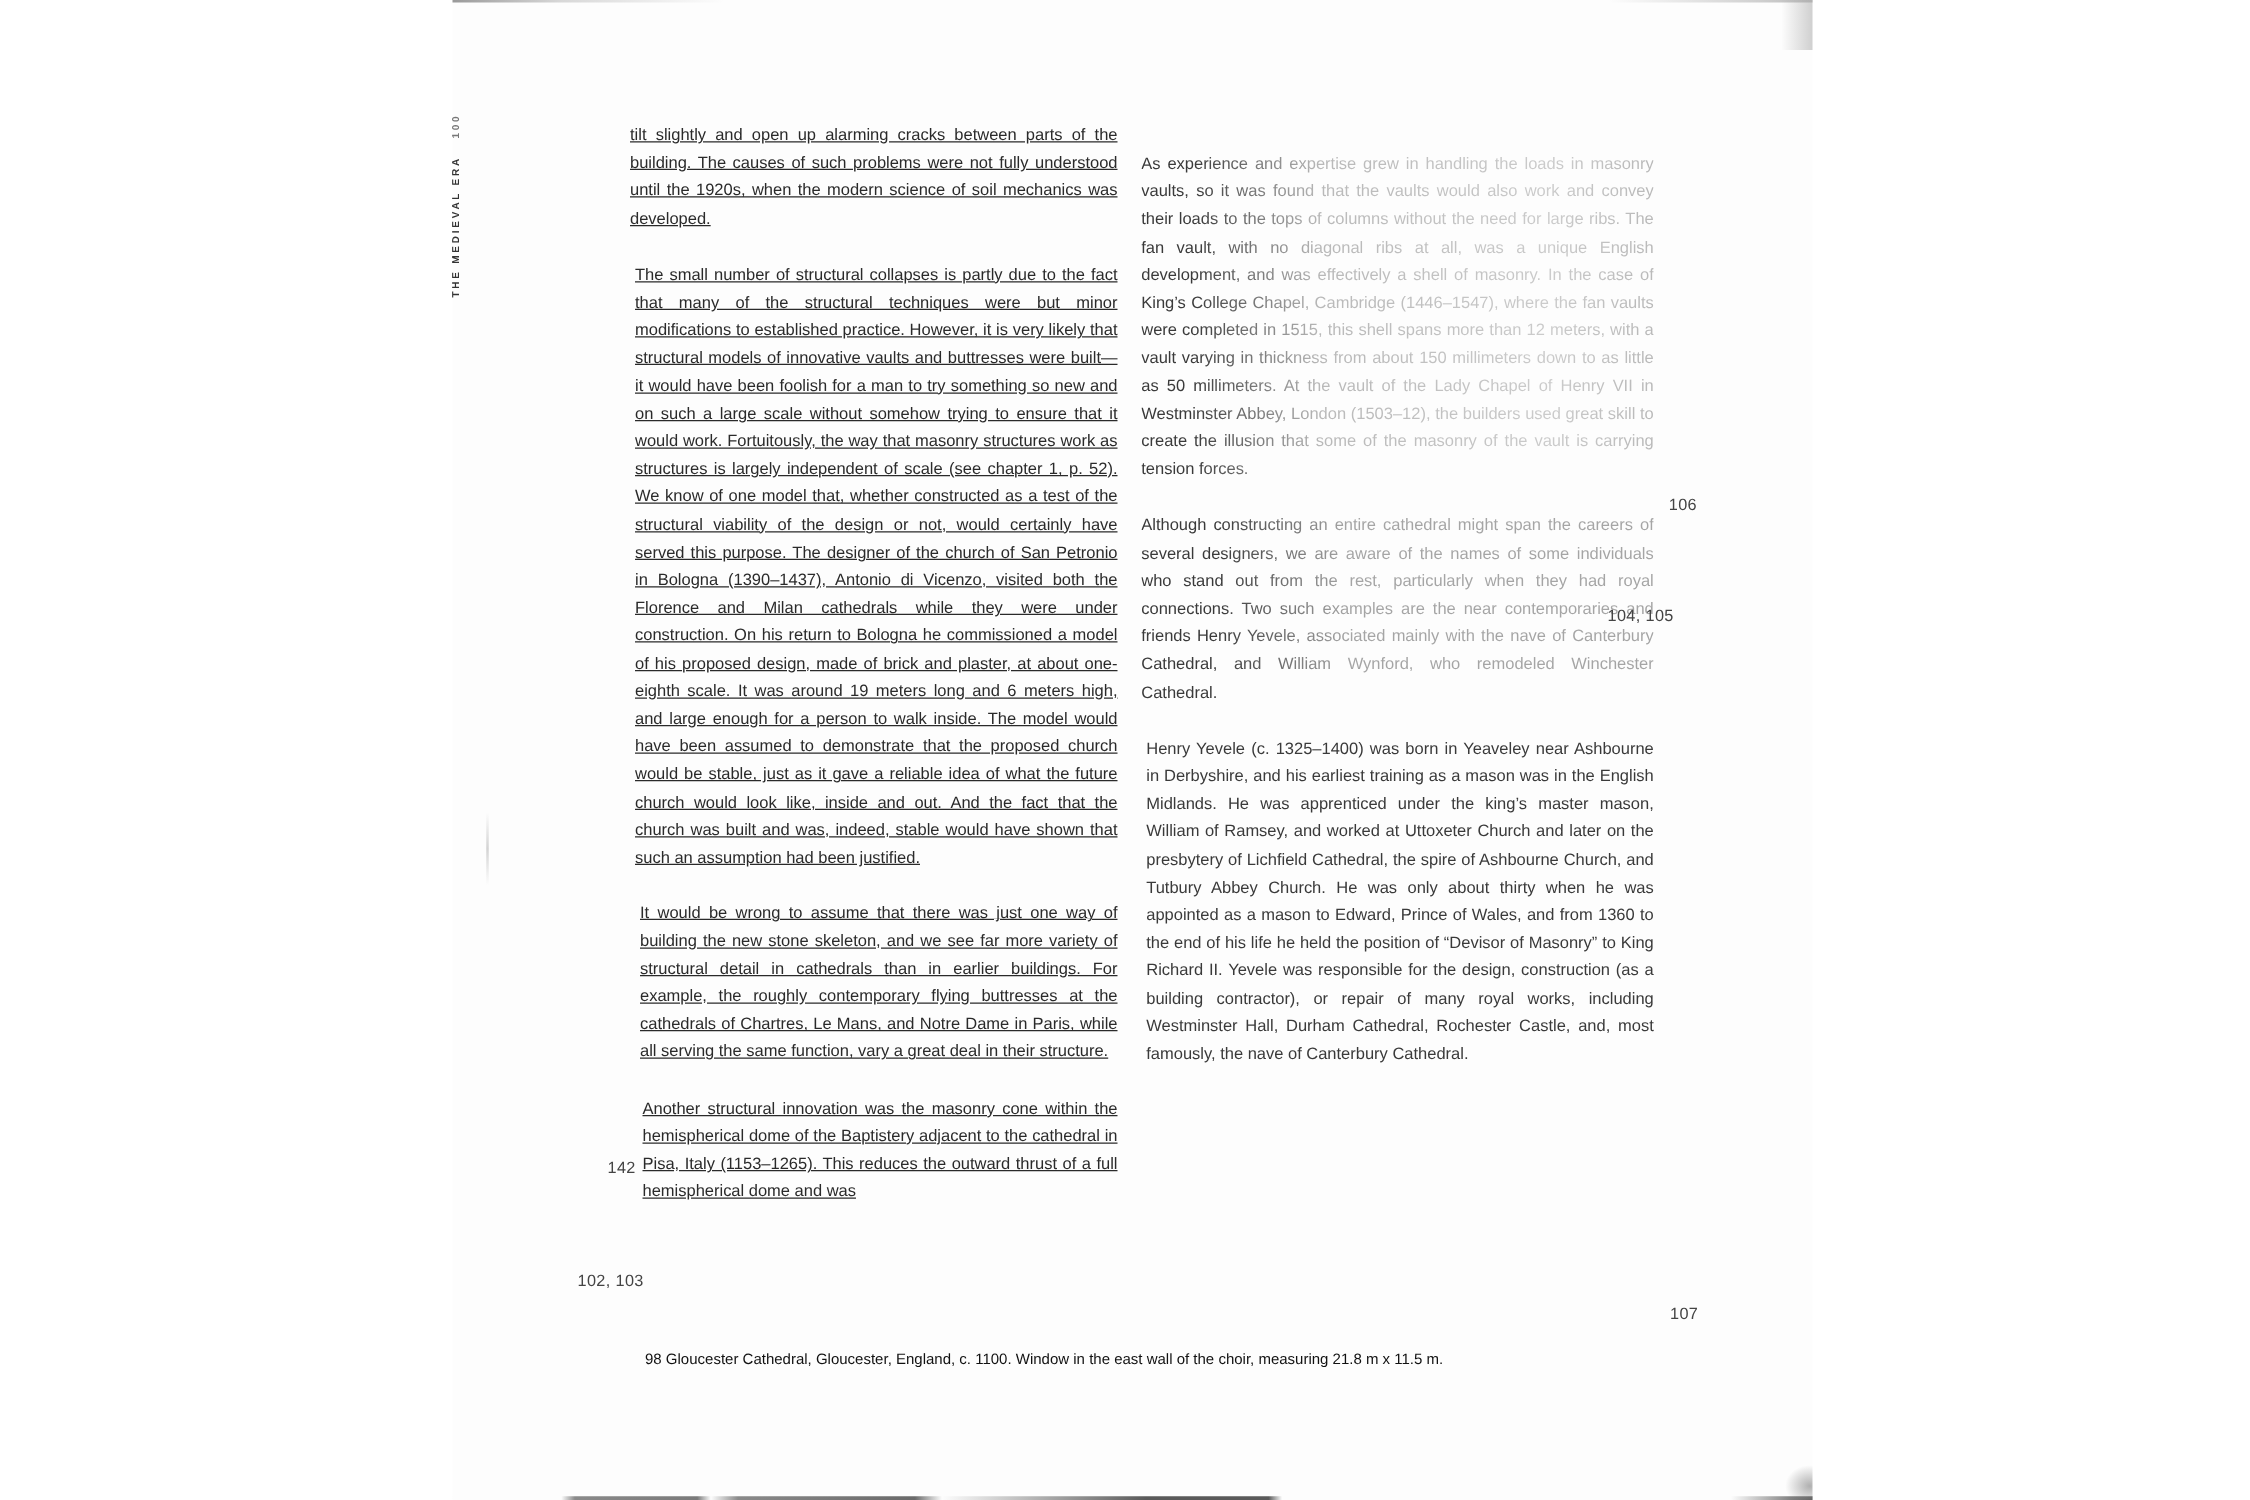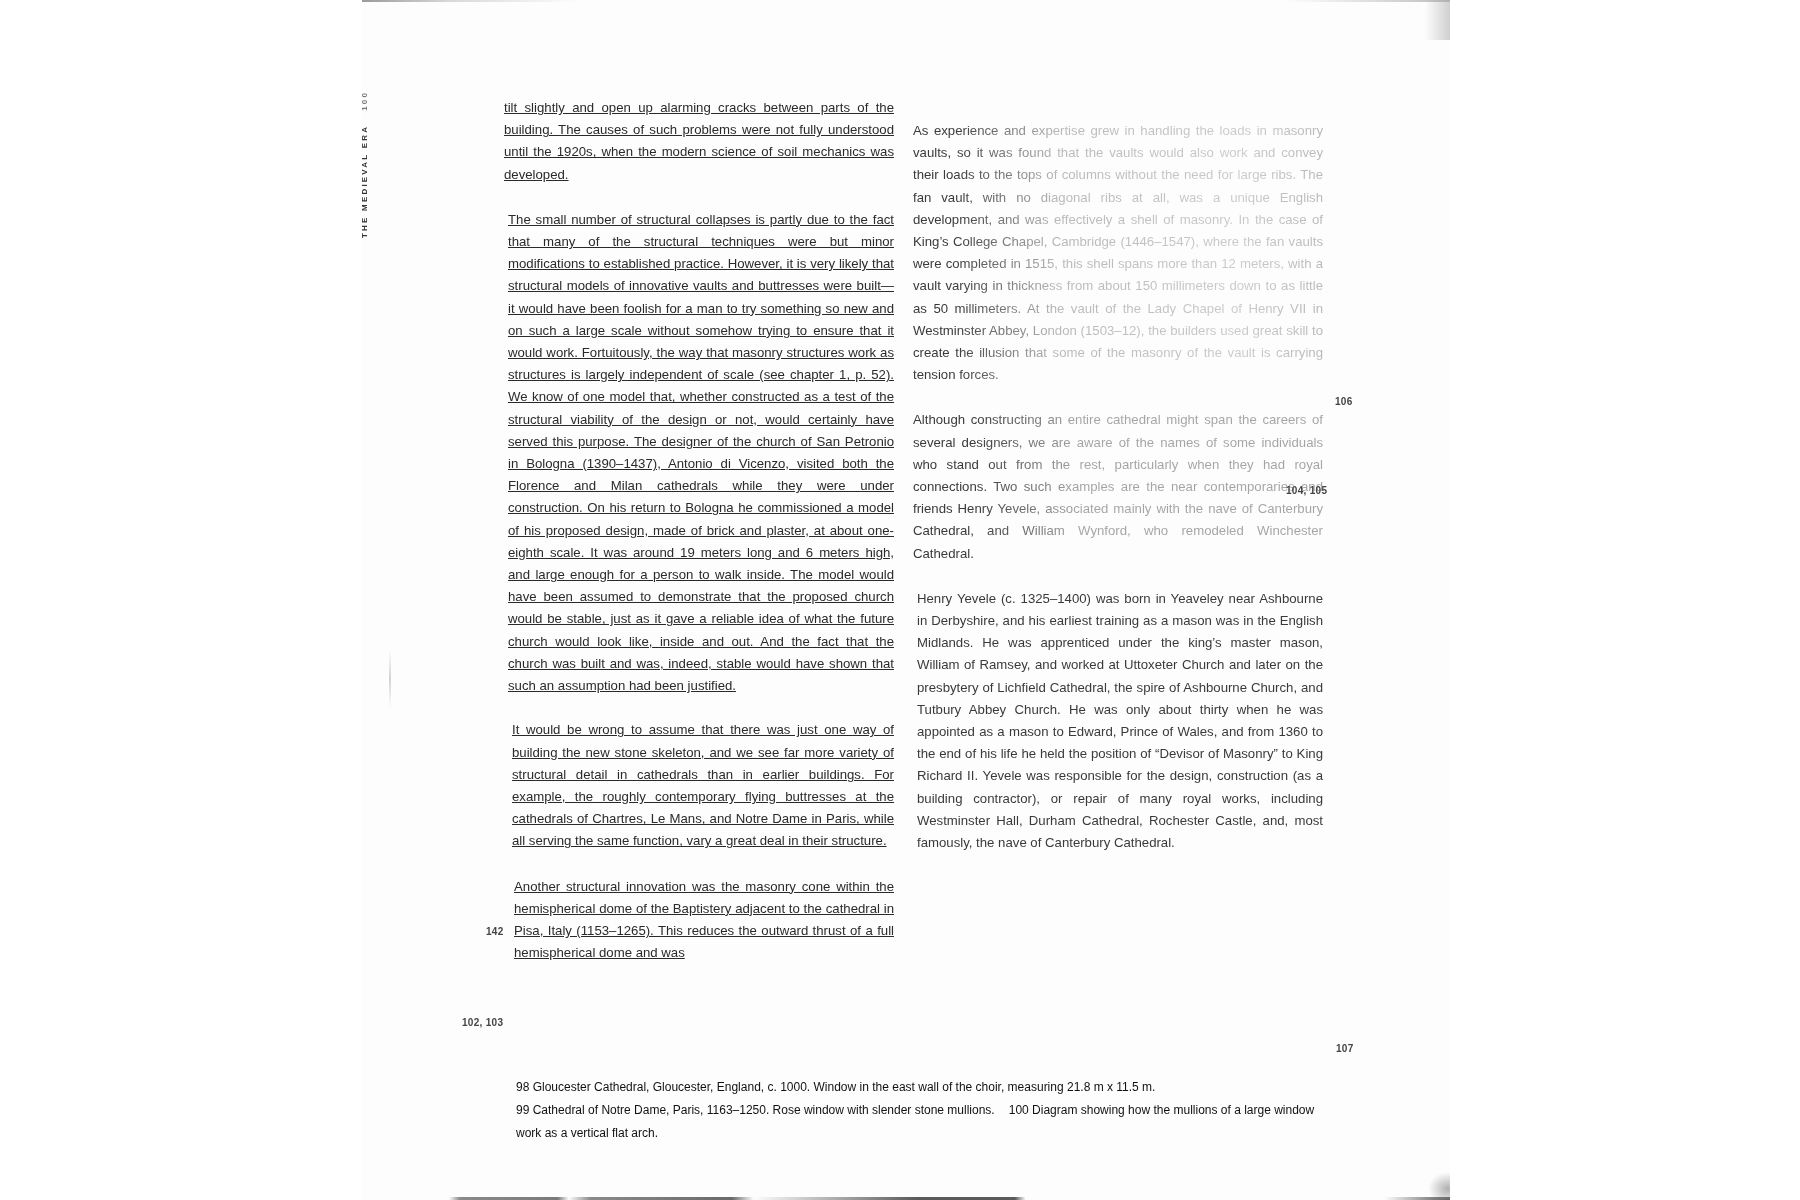--- a/index.html
+++ b/index.html
@@ -53,21 +53,21 @@
   .col-right .fade {
     -webkit-mask-image:linear-gradient(90deg,#000 0%,#000 10%,rgba(0,0,0,0.35) 35%,rgba(0,0,0,0.25) 80%,rgba(0,0,0,0.35) 100%);
     mask-image:linear-gradient(90deg,#000 0%,#000 10%,rgba(0,0,0,0.35) 35%,rgba(0,0,0,0.25) 80%,rgba(0,0,0,0.35) 100%);
   }
   .col-right .fade-light {
     -webkit-mask-image:linear-gradient(90deg,#000 0%,#000 15%,rgba(0,0,0,0.45) 40%,rgba(0,0,0,0.45) 100%);
     mask-image:linear-gradient(90deg,#000 0%,#000 15%,rgba(0,0,0,0.45) 40%,rgba(0,0,0,0.45) 100%);
   }
   .col-right .p4 { padding-left:4px; width:406px; }
   .fig-ref {
-    position:absolute; font-size:10px; color:#444; letter-spacing:0.3px;font-weight:bold;
+    position:absolute; font-size:13px; color:#444; letter-spacing:0.3px;
   }
   .captions {
     position:absolute; left:516px; top:1076px; width:820px;
     font-size:12px; line-height:23px; color:#111;
     font-family:"Liberation Sans", sans-serif;
   }
   .captions div { white-space:normal; }
   .captions .gap { display:inline-block; width:14px; }
 </style>
 </head>
@@ -97,15 +97,14 @@
   <p class="p4" style="margin-top:23px">Henry Yevele (c. 1325–1400) was born in Yeaveley near Ashbourne in Derbyshire, and his earliest training as a mason was in the English Midlands. He was apprenticed under the king’s master mason, William of Ramsey, and worked at Uttoxeter Church and later on the presbytery of Lichfield Cathedral, the spire of Ashbourne Church, and Tutbury Abbey Church. He was only about thirty when he was appointed as a mason to Edward, Prince of Wales, and from 1360 to the end of his life he held the position of “Devisor of Masonry” to King Richard II. Yevele was responsible for the design, construction (as a building contractor), or repair of many royal works, including Westminster Hall, Durham Cathedral, Rochester Castle, and, most famously, the nave of Canterbury Cathedral.</p>
 </div>
 
 <span class="fig-ref" style="left:486px; top:926px;">142</span>
 <span class="fig-ref" style="left:462px; top:1017px;">102, 103</span>
 <span class="fig-ref" style="left:1335px; top:396px;">106</span>
 <span class="fig-ref" style="left:1286px; top:485px;">104, 105</span>
 <span class="fig-ref" style="left:1336px; top:1043px;">107</span>
 
 <div class="captions">
-  <div>98 Gloucester Cathedral, Gloucester, England, c. 1000. Window in the east wall of the choir, measuring 21.8 m x 11.5 m.</div>
-  <div><span>99 Cathedral of Notre Dame, Paris, 1163–1250. Rose window with slender stone mullions.</span><span class="gap"></span><span>100 Diagram showing how the mullions of a large window work as a vertical flat arch.</span></div>
+  <div>98 Gloucester Cathedral, Gloucester, England, c. 1100. Window in the east wall of the choir, measuring 21.8 m x 11.5 m.</div>
 </div>
 
 </body></html>

